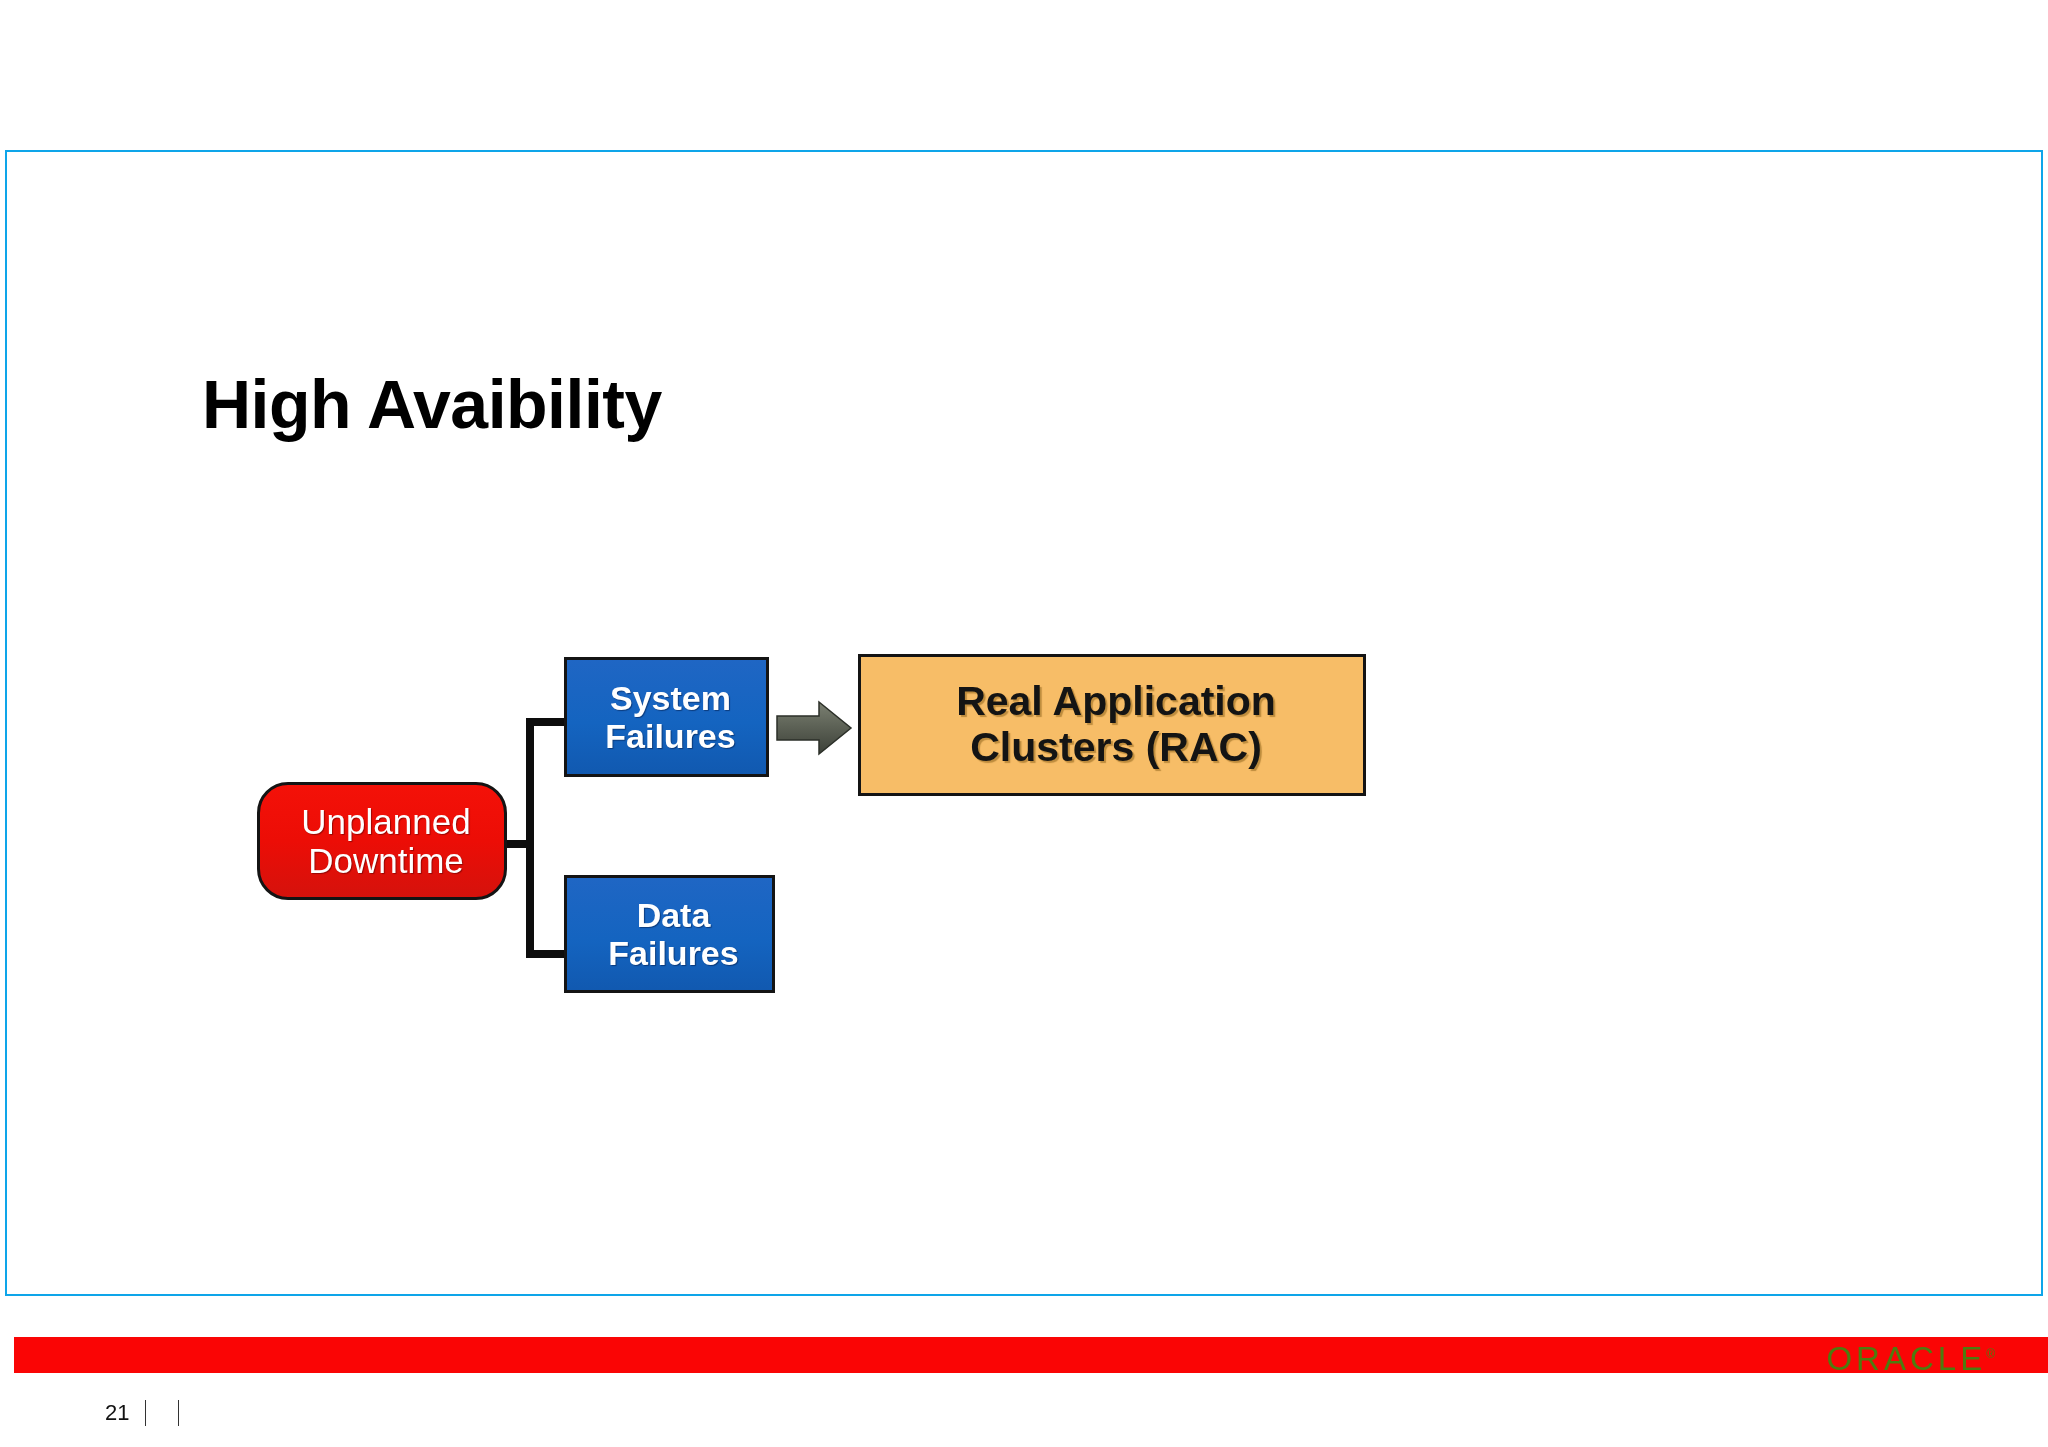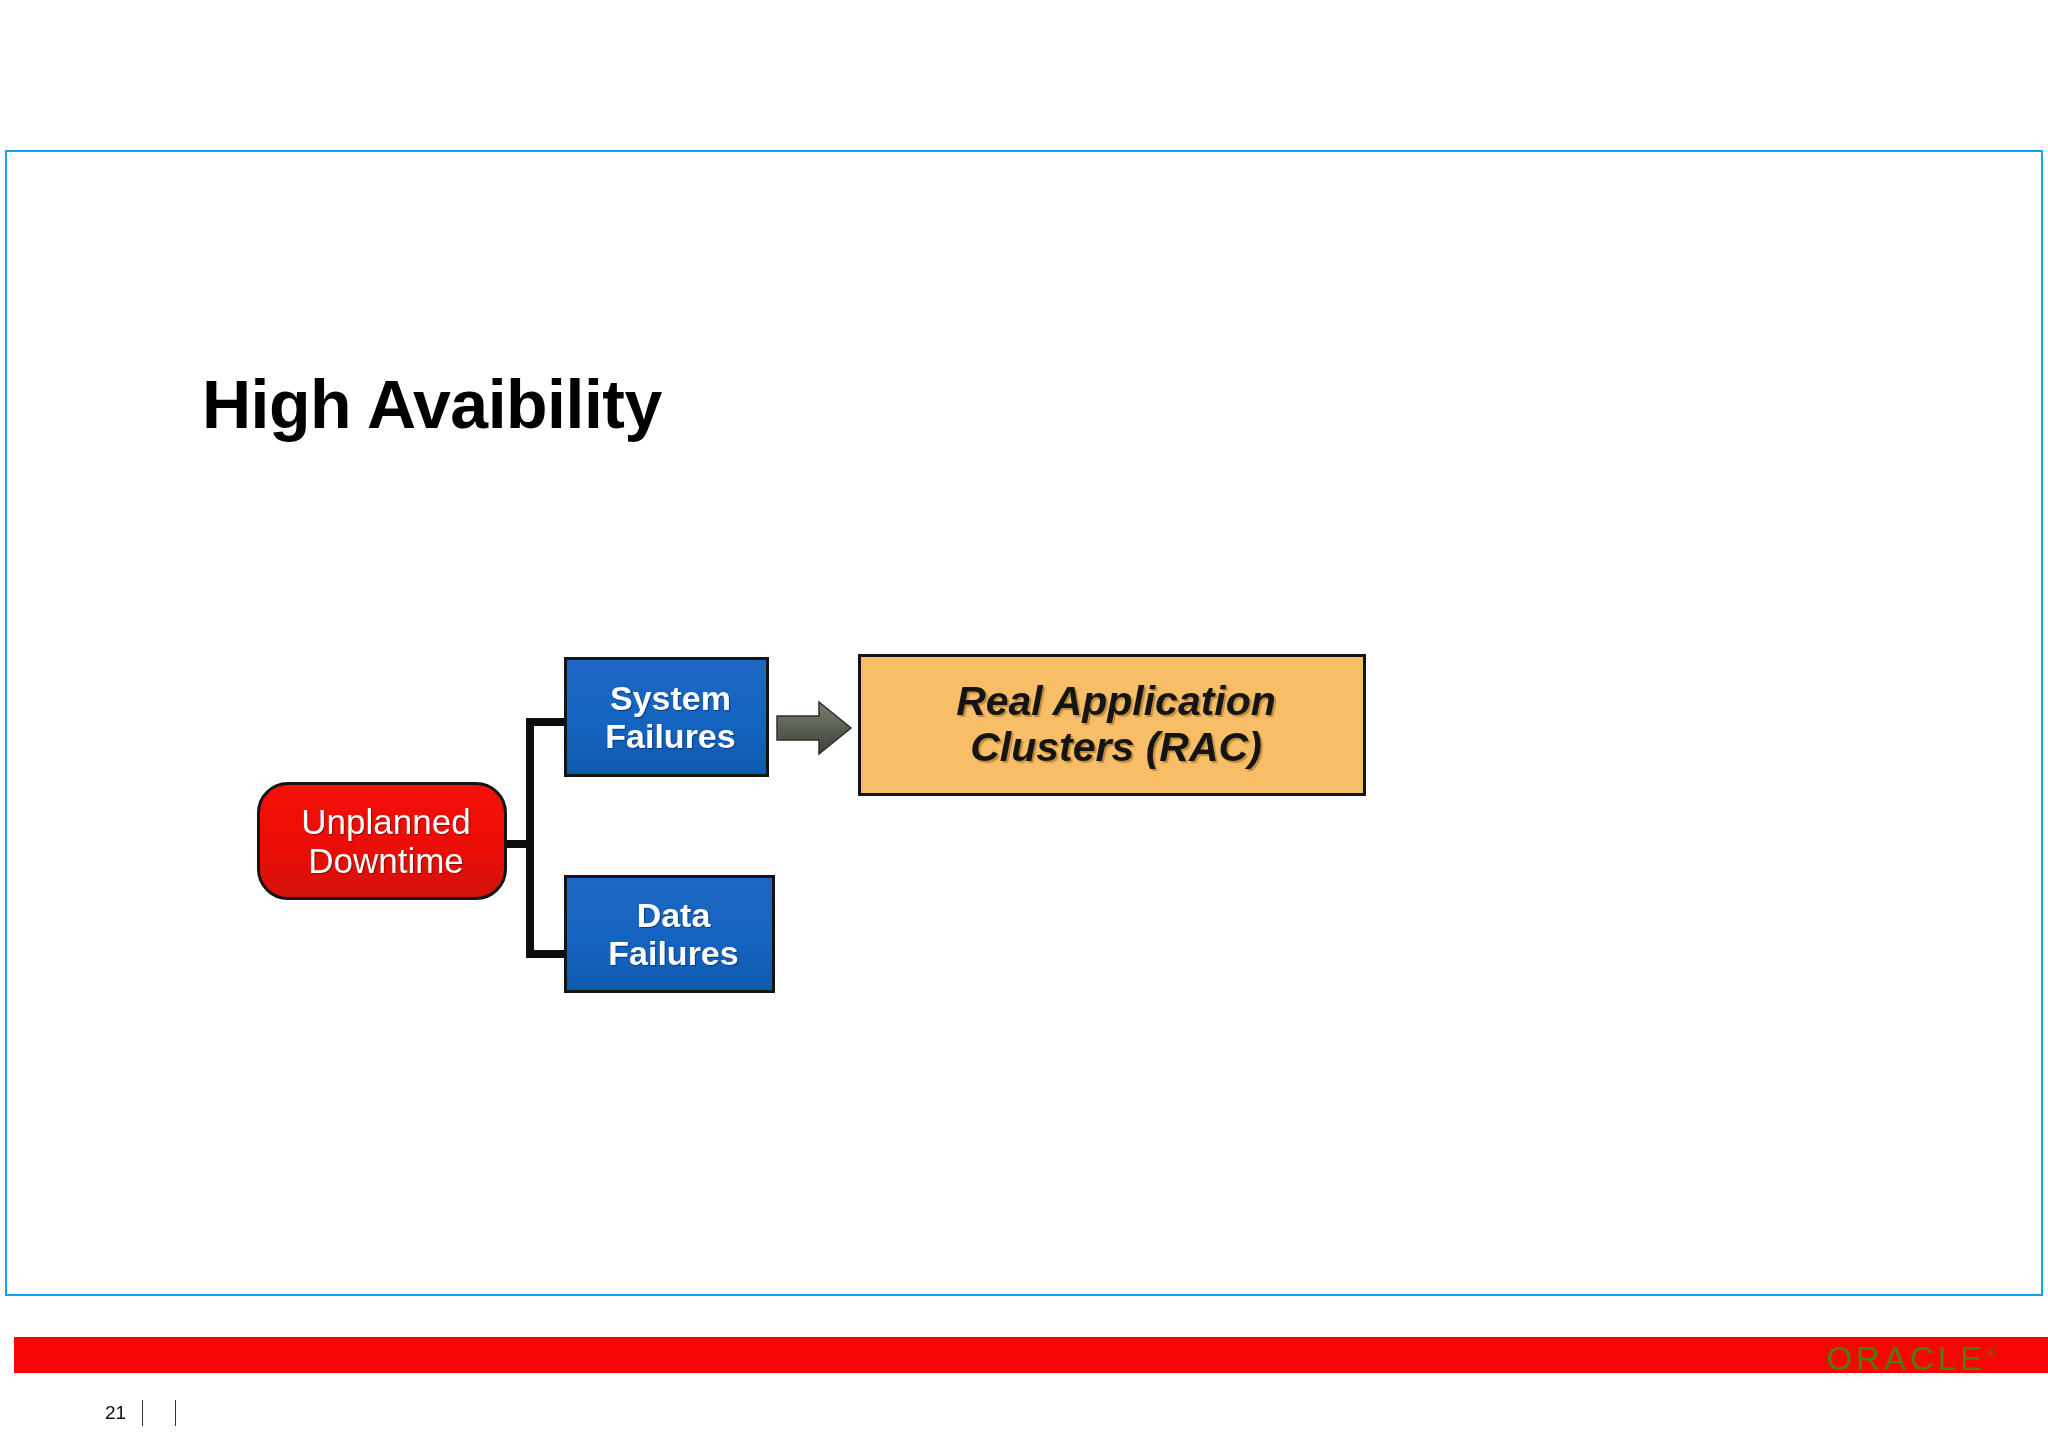--- a/index.html
+++ b/index.html
@@ -101,21 +101,20 @@
   
   #node-rac {
     left: 851px;
     top: 502px;
     width: 508px;
     height: 142px;
     background: #f7bd67;
     color: #141414;
     font-size: 41px;
     font-weight: bold;
-    font-style: italic;
     text-shadow: 2px 2px 1px rgba(120,80,10,0.45);
   }
 
   
   .connector {
     position: absolute;
     background: #0d0d0d;
   }
   
   #connector-stub {
@@ -181,21 +180,21 @@
     letter-spacing: 0;
   }
 
   
   #footer {
     position: absolute;
     left: 98px;
     top: 1248px;
     display: flex;
     align-items: center;
-    font-size: 19px;
+    font-size: 22px;
     color: #111111;
     white-space: nowrap;
   }
   #footer .sep {
     display: inline-block;
     width: 1px;
     height: 26px;
     background: #333333;
     margin: 0 16px;
   }

